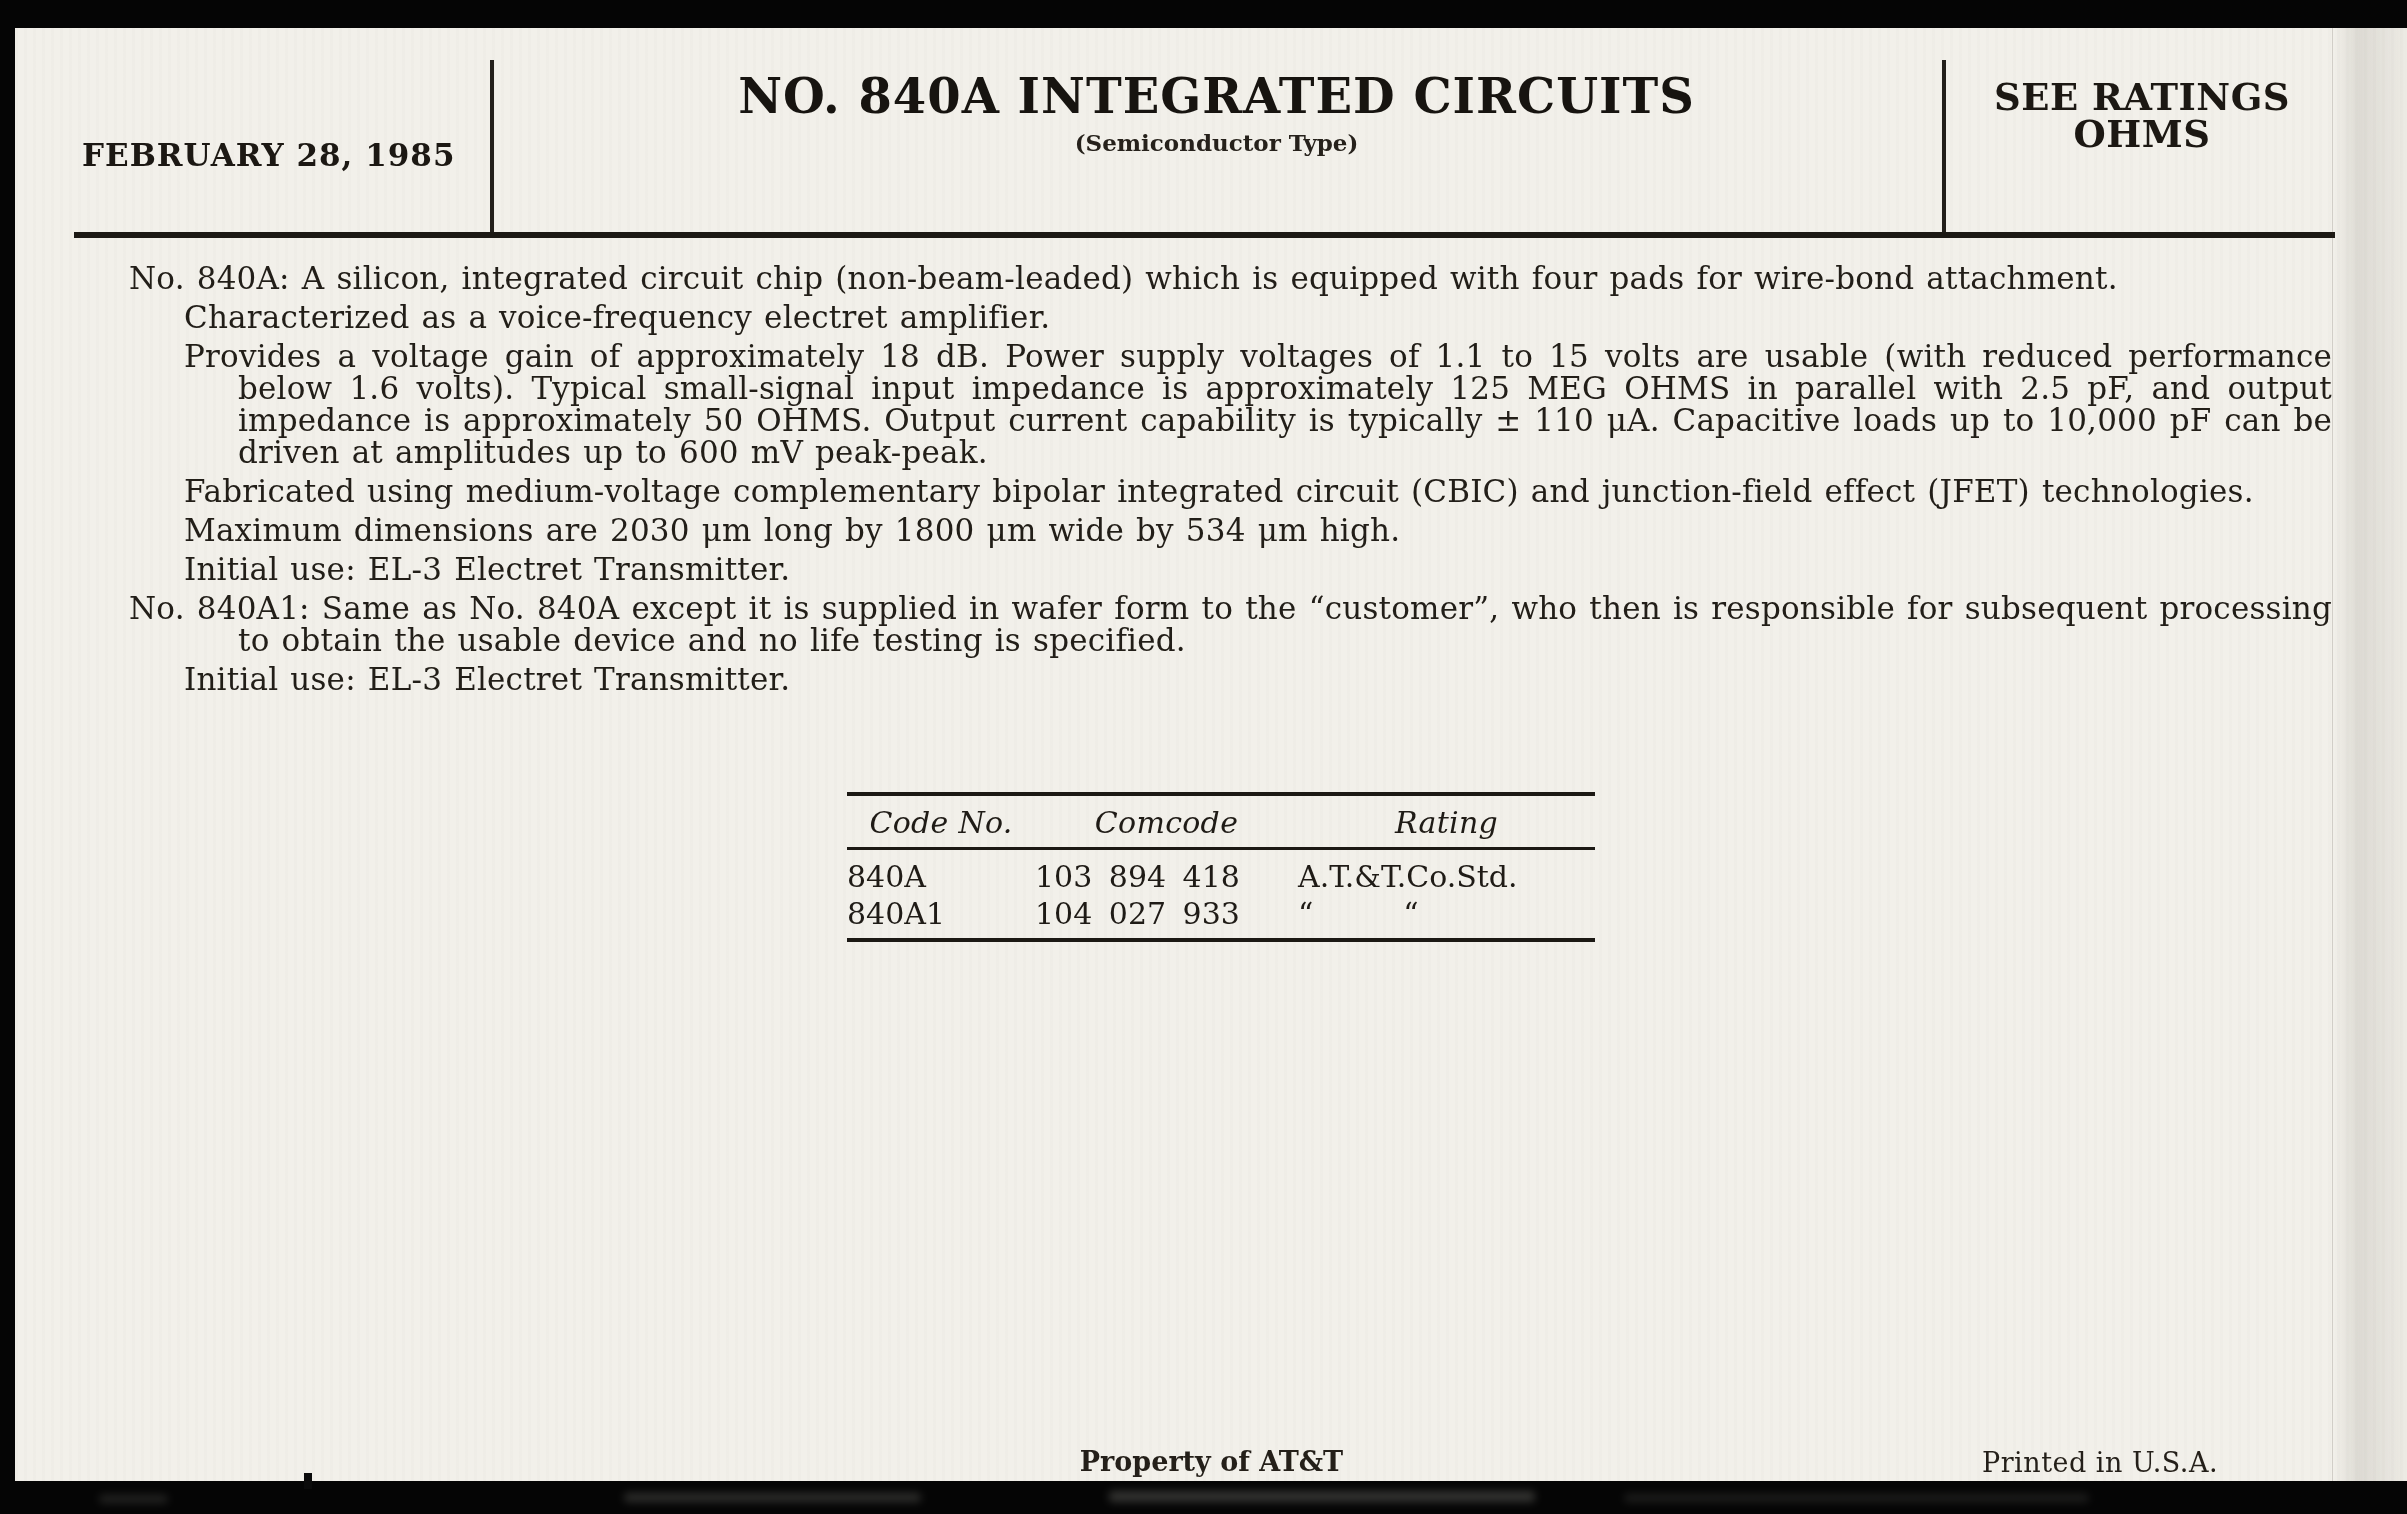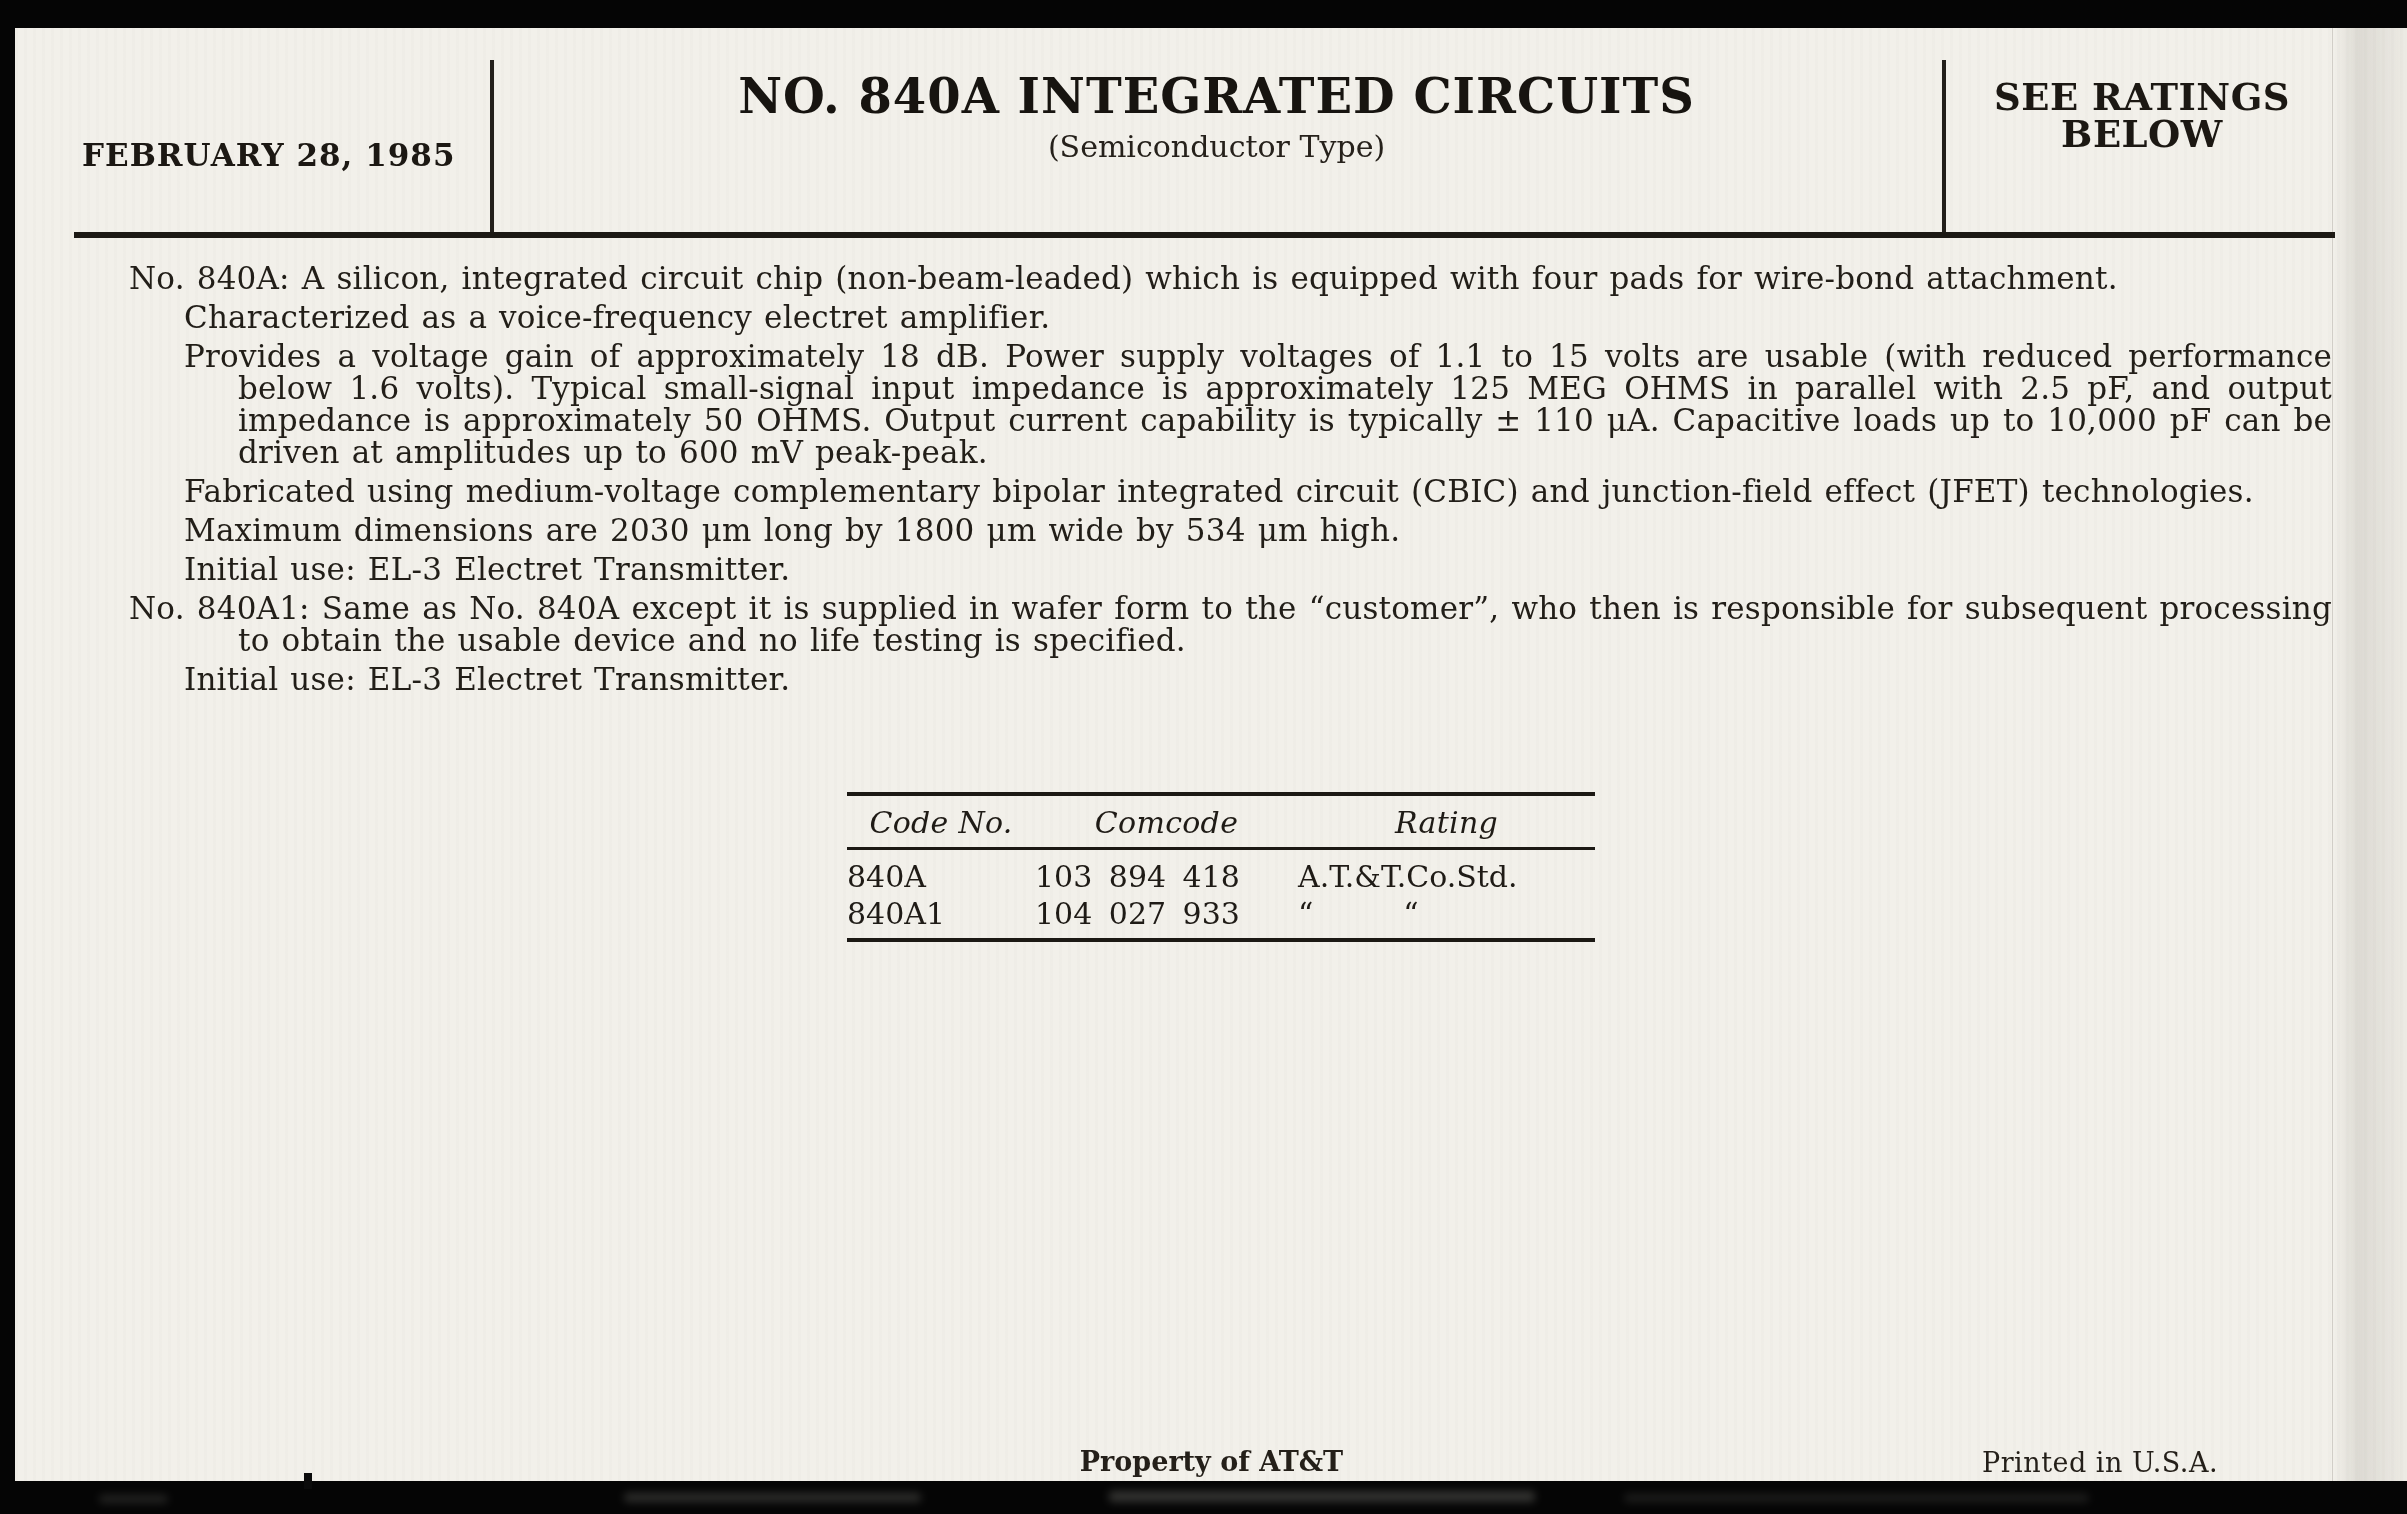--- a/index.html
+++ b/index.html
@@ -27,21 +27,21 @@
   .hdr-date {
     position: absolute; left: 67px; top: 109px;
     font-weight: 700; font-size: 31px; letter-spacing: 1px;
     color: #1c1813;
   }
   .vdiv { position: absolute; top: 32px; width: 4px; height: 174px; background: #23201b; }
   .vdiv-left  { left: 475px; }
   .vdiv-right { left: 1927px; }
   .hdr-title-wrap { position: absolute; left: 477px; top: 40px; width: 1449px; text-align: center; }
   .hdr-title { font-size: 48px; font-weight: 700; letter-spacing: 1px; color: #171410; }
-  .hdr-subtitle { font-size: 30px; margin-top: 5px; color: #26211b; }
+  .hdr-subtitle { font-size: 23px; margin-top: 5px; color: #26211b; font-weight: bold; }
   .hdr-ratings {
     position: absolute; left: 1927px; top: 51px; width: 400px;
     text-align: center; font-weight: 700; font-size: 37px; line-height: 37px;
     letter-spacing: 0.5px; color: #1c1813;
   }
   .hrule { position: absolute; left: 59px; top: 204px; width: 2261px; height: 6px; background: #1c1914; }
 
   
   .body-text {
     position: absolute; left: 114px; top: 234px; width: 2203px;
@@ -106,21 +106,21 @@
 
     <div class="hdr-title-wrap">
       <div class="hdr-title">NO. 840A INTEGRATED CIRCUITS</div>
       <div class="hdr-subtitle">(Semiconductor Type)</div>
     </div>
 
     <div class="vdiv vdiv-right"></div>
 
     <div class="hdr-ratings">
       <div>SEE RATINGS</div>
-      <div>BELOW</div>
+      <div>OHMS</div>
     </div>
 
     <div class="hrule"></div>
 
     <div class="body-text">
       <p class="para lvl0">No. 840A: A silicon, integrated circuit chip (non-beam-leaded) which is equipped with four pads for wire-bond attachment.</p>
       <p class="para lvl1">Characterized as a voice-frequency electret amplifier.</p>
       <p class="para lvl1">Provides a voltage gain of approximately 18 dB. Power supply voltages of 1.1 to 15 volts are usable (with reduced performance below 1.6 volts). Typical small-signal input impedance is approximately 125 MEG OHMS in parallel with 2.5 pF, and output impedance is approximately 50 OHMS. Output current capability is typically ± 110 μA. Capacitive loads up to 10,000 pF can be driven at amplitudes up to 600 mV peak-peak.</p>
       <p class="para lvl1">Fabricated using medium-voltage complementary bipolar integrated circuit (CBIC) and junction-field effect (JFET) technologies.</p>
       <p class="para lvl1">Maximum dimensions are 2030 μm long by 1800 μm wide by 534 μm high.</p>

